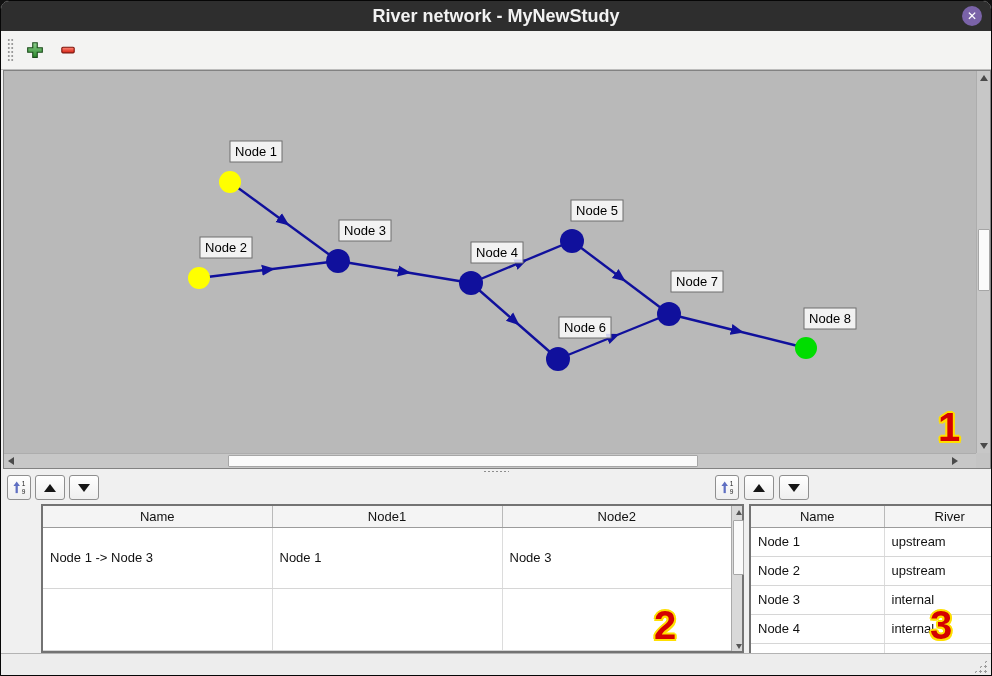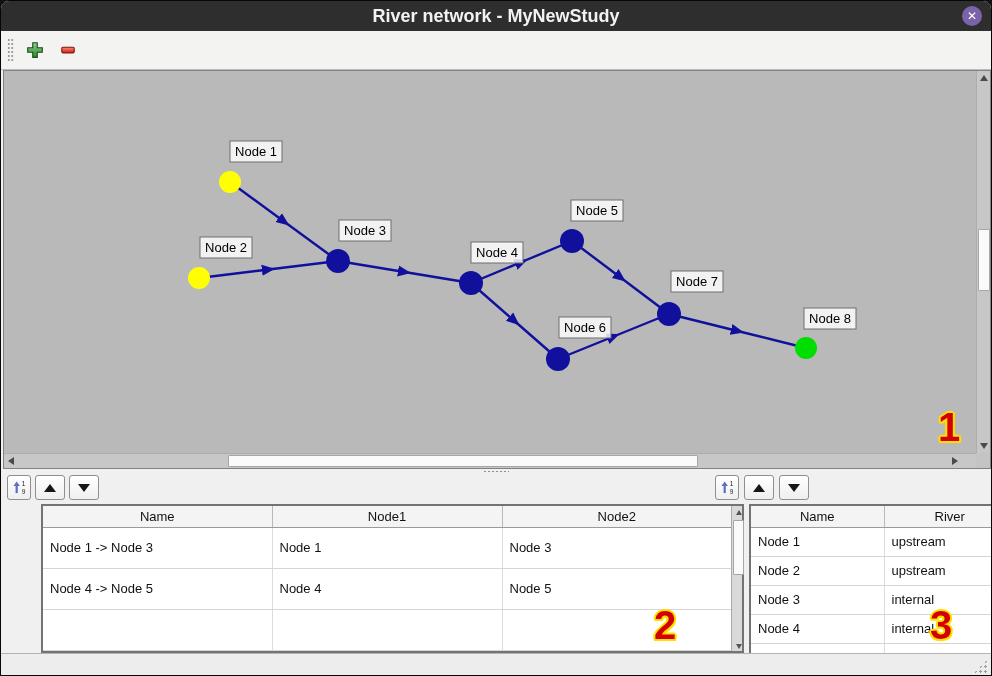--- a/index.html
+++ b/index.html
@@ -230,25 +230,20 @@
             <th>Node2</th>
           </tr>
         </thead>
       <tbody>
           <tr>
             <td>Node 1 -&gt; Node 3</td>
             <td>Node 1</td>
             <td>Node 3</td>
           </tr>
           <tr>
-            <td>Node 4 -&gt; Node 5</td>
-            <td>Node 4</td>
-            <td>Node 5</td>
-          </tr>
-          <tr>
             <td>&nbsp;</td>
             <td>&nbsp;</td>
             <td>&nbsp;</td>
           </tr>
         </tbody>
     </table>
     <div class="tbl-scroll">
       <div class="sb-btn" style="left:0;top:0;width:13px;height:13px">
           <div class="tri up" style="border-bottom-color:#555;border-left-width:3.5px;border-right-width:3.5px;border-bottom-width:5px"></div>
         </div>

